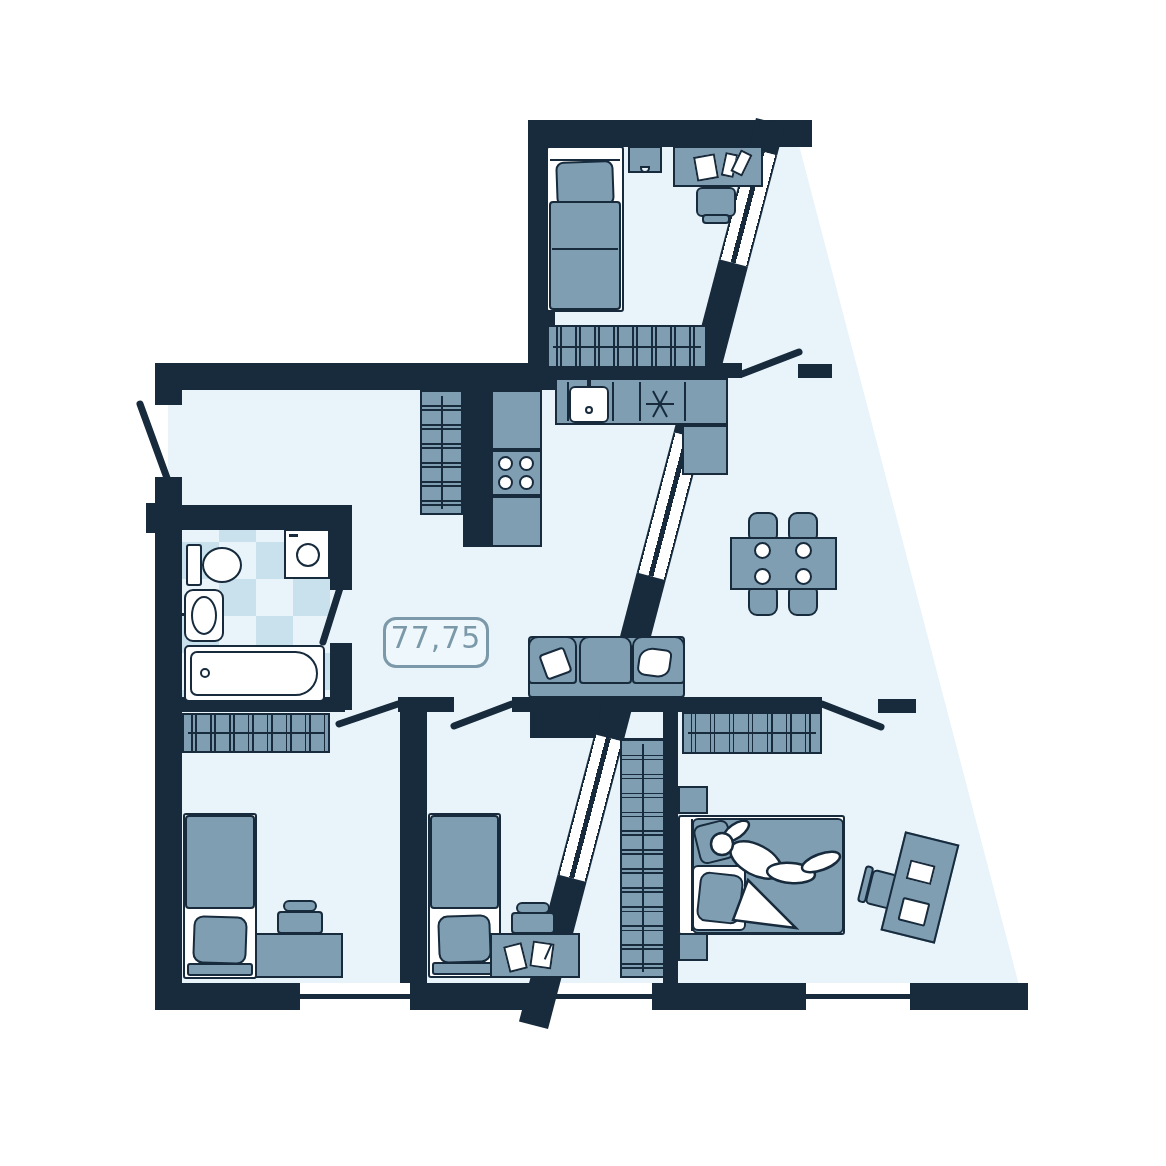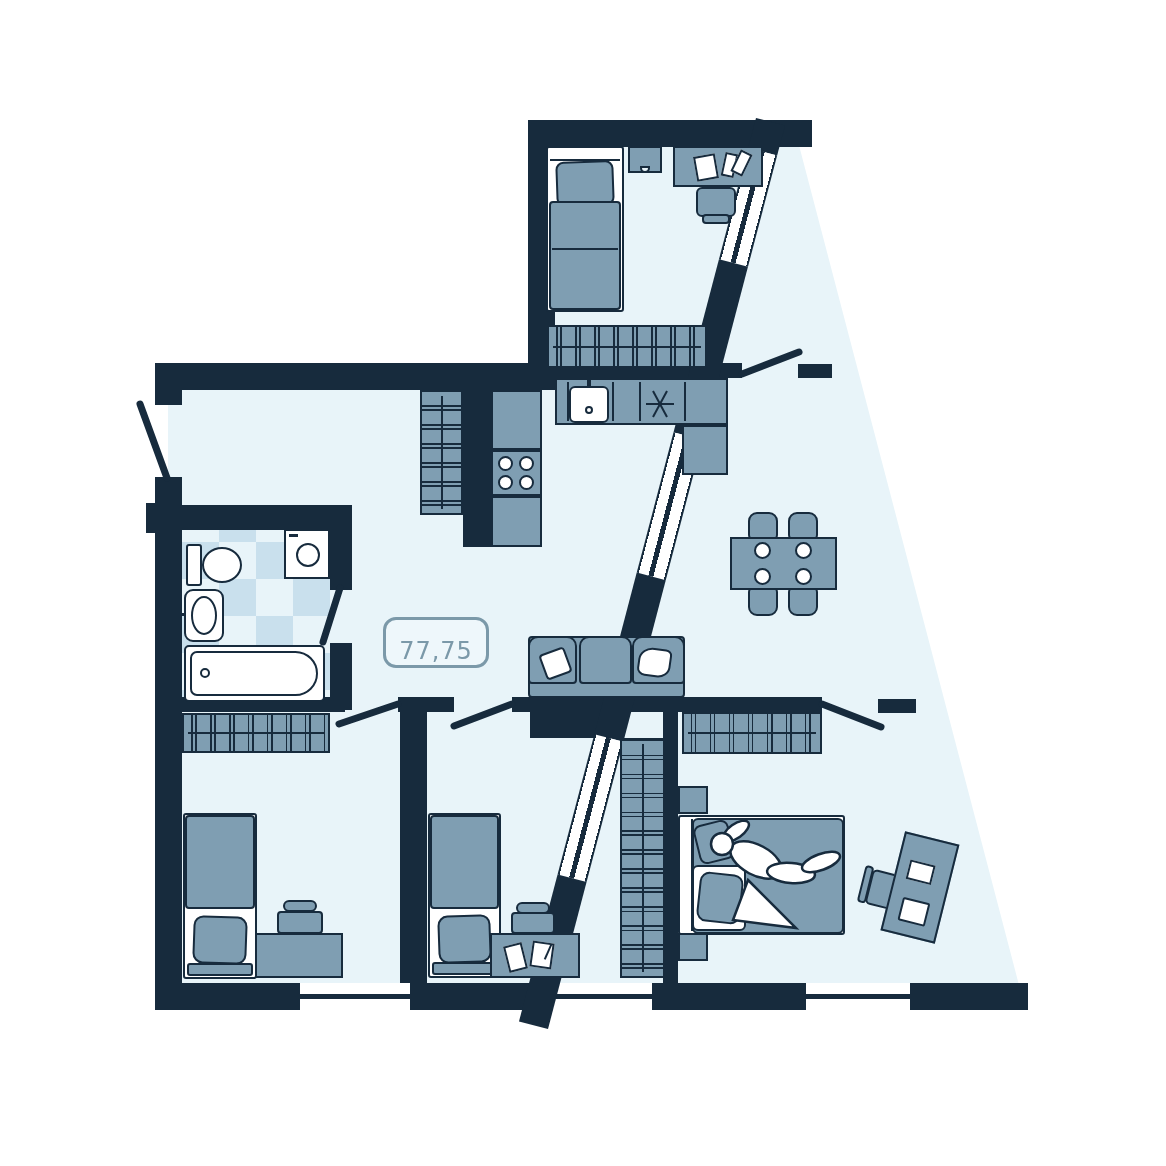--- a/index.html
+++ b/index.html
@@ -21,21 +21,21 @@
   .dwall{background:var(--wall,#172b3d)}
   .dwin{background:linear-gradient(to right,var(--wall,#172b3d) 0 2px,var(--fixture,#fff) 2px 12px,var(--wall,#172b3d) 12px 17px,var(--fixture,#fff) 17px 28px,var(--wall,#172b3d) 28px 30px)}
   .tiles{position:absolute;background-color:var(--floor,#e8f4f9);
          background-image:conic-gradient(var(--tile,#c9e0ed) 25%,transparent 0 50%,var(--tile,#c9e0ed) 0 75%,transparent 0);
          background-size:74px 74px}
   .burner{position:absolute;width:15px;height:15px;border-radius:50%;background:var(--fixture,#fff);border:2px solid var(--wall,#172b3d);box-sizing:border-box}
   .plate{position:absolute;width:17px;height:17px;border-radius:50%;background:var(--fixture,#fff);border:2px solid var(--wall,#172b3d);box-sizing:border-box}
   .vline{position:absolute;width:2px;background:var(--wall,#172b3d)}
   .hline{position:absolute;height:2px;background:var(--wall,#172b3d)}
   .area-label{position:absolute;border:3px solid var(--label-border,#7b99a9);background:var(--label-bg,#eef7fb);
-        color:var(--label-text,#7b99a9);border-radius:13px;font-size:24px;display:flex;align-items:flex-end;justify-content:center;letter-spacing:1px}
+        color:var(--label-text,#7b99a9);border-radius:13px;font-size:30px;display:flex;align-items:flex-start;justify-content:center;letter-spacing:1px}
 </style>
 </head>
 <body>
 
 <div id="plan">
 
   <svg class="abs" style="left:0;top:0" width="1166" height="1166">
     <polygon points="168,375 540,375 540,130 795,130 1025,1008 168,1008" style="fill:var(--floor,#e8f4f9)"></polygon>
   </svg>
 

